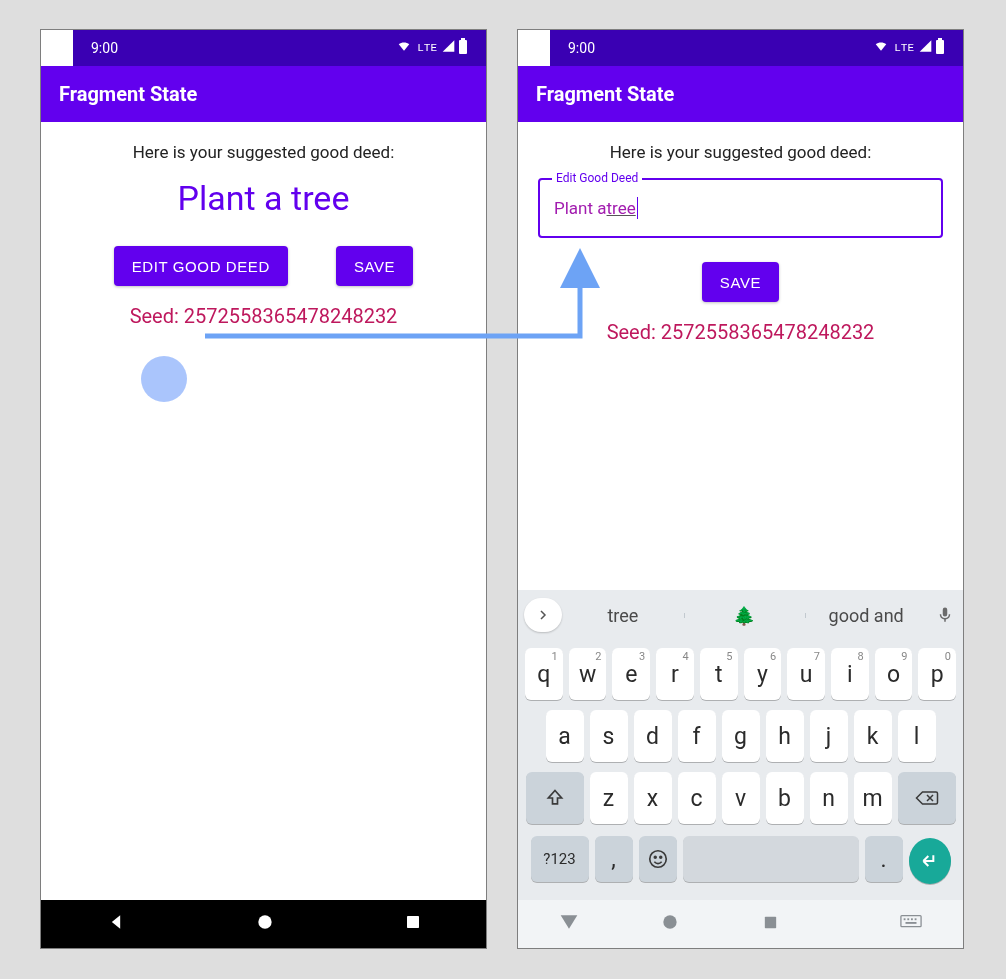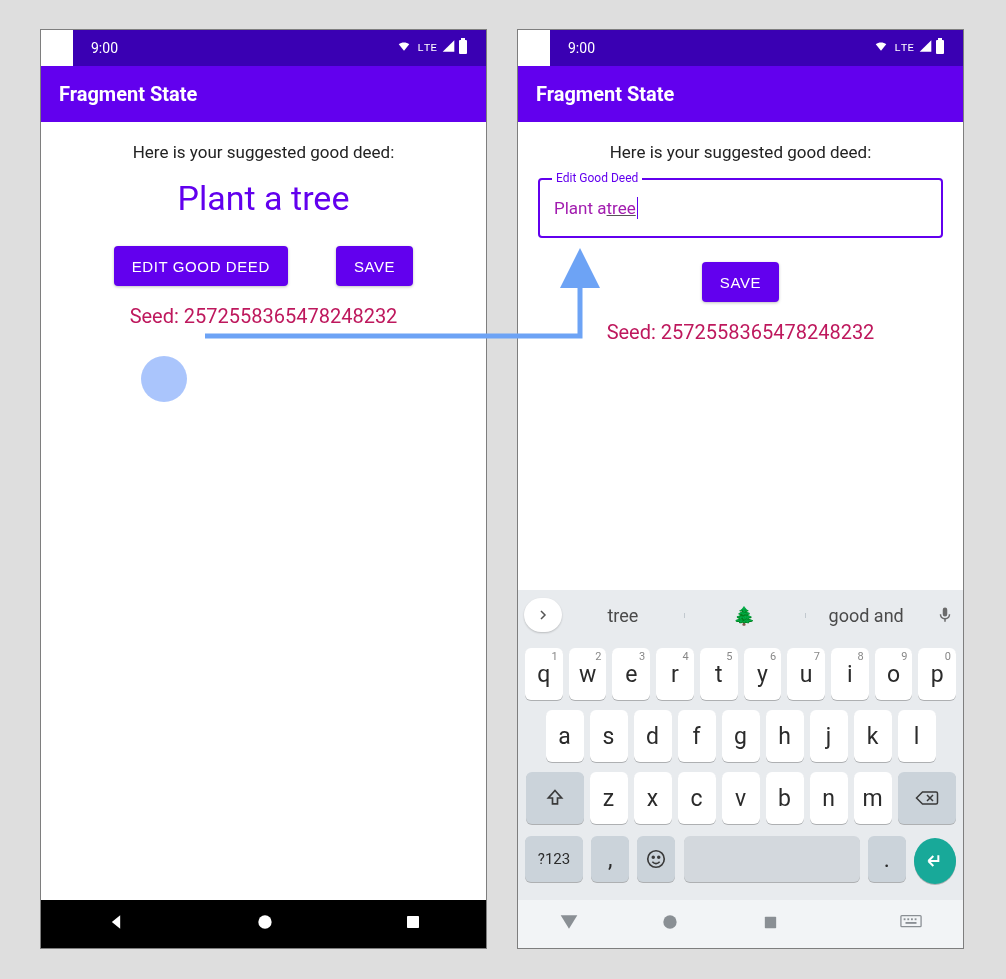--- a/index.html
+++ b/index.html
@@ -67,21 +67,21 @@
   .sugg+.sugg:before{content:"";position:absolute;left:0;top:8px;bottom:8px;width:1px;background:#c2c9cf;}
   .mic{width:36px;display:flex;align-items:center;justify-content:center;color:#6a6a6a;}
   .keyboard{background:var(--kb-bg);padding:8px 4px 6px;}
   .krow{display:flex;justify-content:center;margin-bottom:10px;}
   .key{position:relative;width:38px;height:52px;margin:0 3px;background:var(--kb-key);border-radius:6px;display:flex;align-items:center;justify-content:center;font-size:23px;color:#2b2b2b;box-shadow:0 1px 0 rgba(0,0,0,.25);}
   .key .hint{position:absolute;top:2px;right:5px;font-size:11px;color:#888;}
   .key.wide{width:58px;font-size:18px;}
   .key.special{background:var(--kb-special);}
   .key.space{flex:1;max-width:176px;background:#d3d8dd;}
   .key.enter{background:#18a999;color:#fff;border-radius:50%;width:42px;height:42px;margin-top:4px;}
-  .krow.bottom{align-items:center;justify-content:space-between;}
+  .krow.bottom{align-items:center;}
   .krow.bottom .key{height:46px;}
 
   
   .navbar{height:48px;background:#000;display:flex;align-items:center;justify-content:space-around;}
   .navbar.grey{background:#f2f4f6;}
   .nav-icon{color:#fff;}
   .navbar.grey .nav-icon{color:#8a8f94;}
 
   
   .arrow-path{position:absolute;pointer-events:none;}

